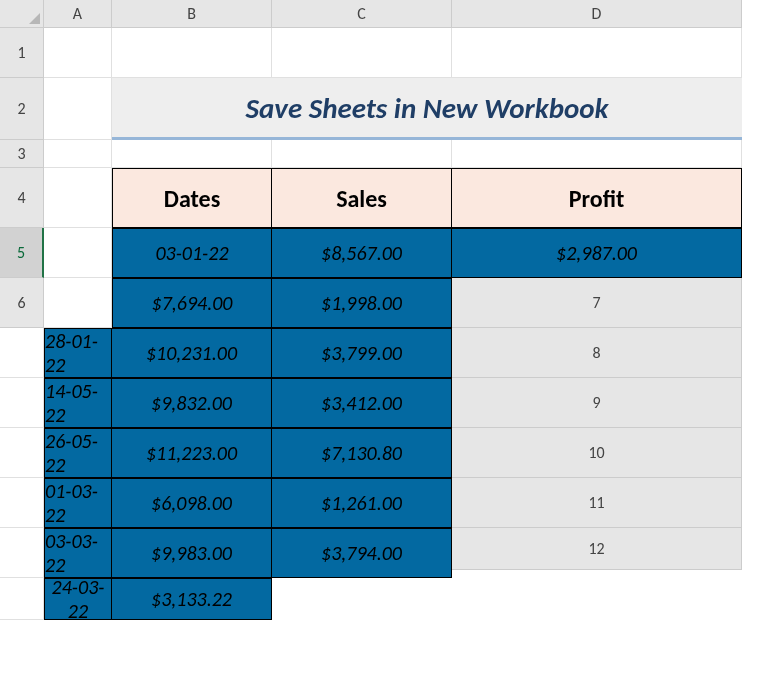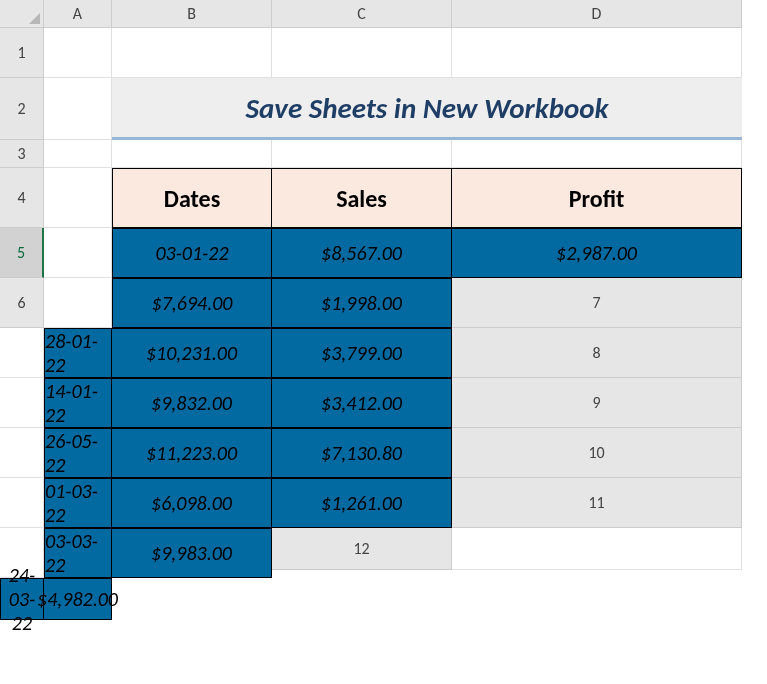--- a/index.html
+++ b/index.html
@@ -146,38 +146,39 @@
   <div class="tbl-c rD">$1,998.00</div>
 
   <div class="row-h rD">7</div>
   <div class="cell blank-a rD"></div>
   <div class="tbl-c rD">28-01-22</div>
   <div class="tbl-c rD">$10,231.00</div>
   <div class="tbl-c rD">$3,799.00</div>
 
   <div class="row-h rD">8</div>
   <div class="cell blank-a rD"></div>
-  <div class="tbl-c rD">14-01-22</div>
+  <div class="tbl-c rD">14-05-22</div>
   <div class="tbl-c rD">$9,832.00</div>
   <div class="tbl-c rD">$3,412.00</div>
 
   <div class="row-h rD">9</div>
   <div class="cell blank-a rD"></div>
   <div class="tbl-c rD">26-05-22</div>
   <div class="tbl-c rD">$11,223.00</div>
   <div class="tbl-c rD">$7,130.80</div>
 
   <div class="row-h rD">10</div>
   <div class="cell blank-a rD"></div>
   <div class="tbl-c rD">01-03-22</div>
   <div class="tbl-c rD">$6,098.00</div>
   <div class="tbl-c rD">$1,261.00</div>
 
   <div class="row-h rD">11</div>
   <div class="cell blank-a rD"></div>
   <div class="tbl-c rD">03-03-22</div>
   <div class="tbl-c rD">$9,983.00</div>
+  <div class="tbl-c rD">$3,794.00</div>
 
   <div class="row-h rLast">12</div>
   <div class="cell blank-a rLast"></div>
   <div class="tbl-c rLast">24-03-22</div>
-  <div class="tbl-c rLast">$4,982.00</div>
+  <div class="tbl-c rLast">$3,133.22</div>
 </div>
 
 </body></html>

